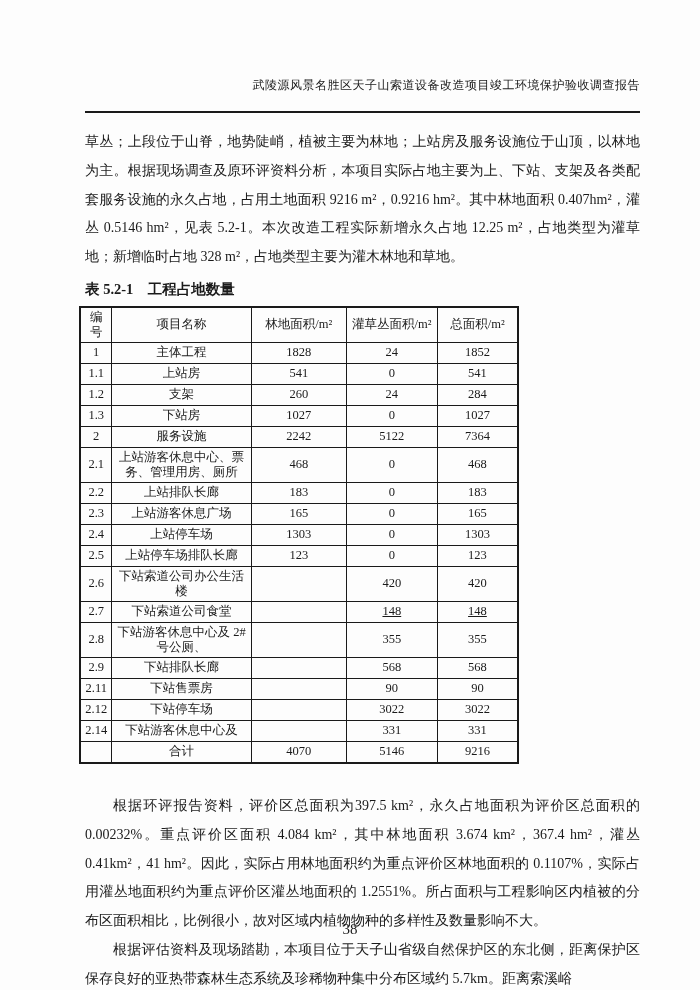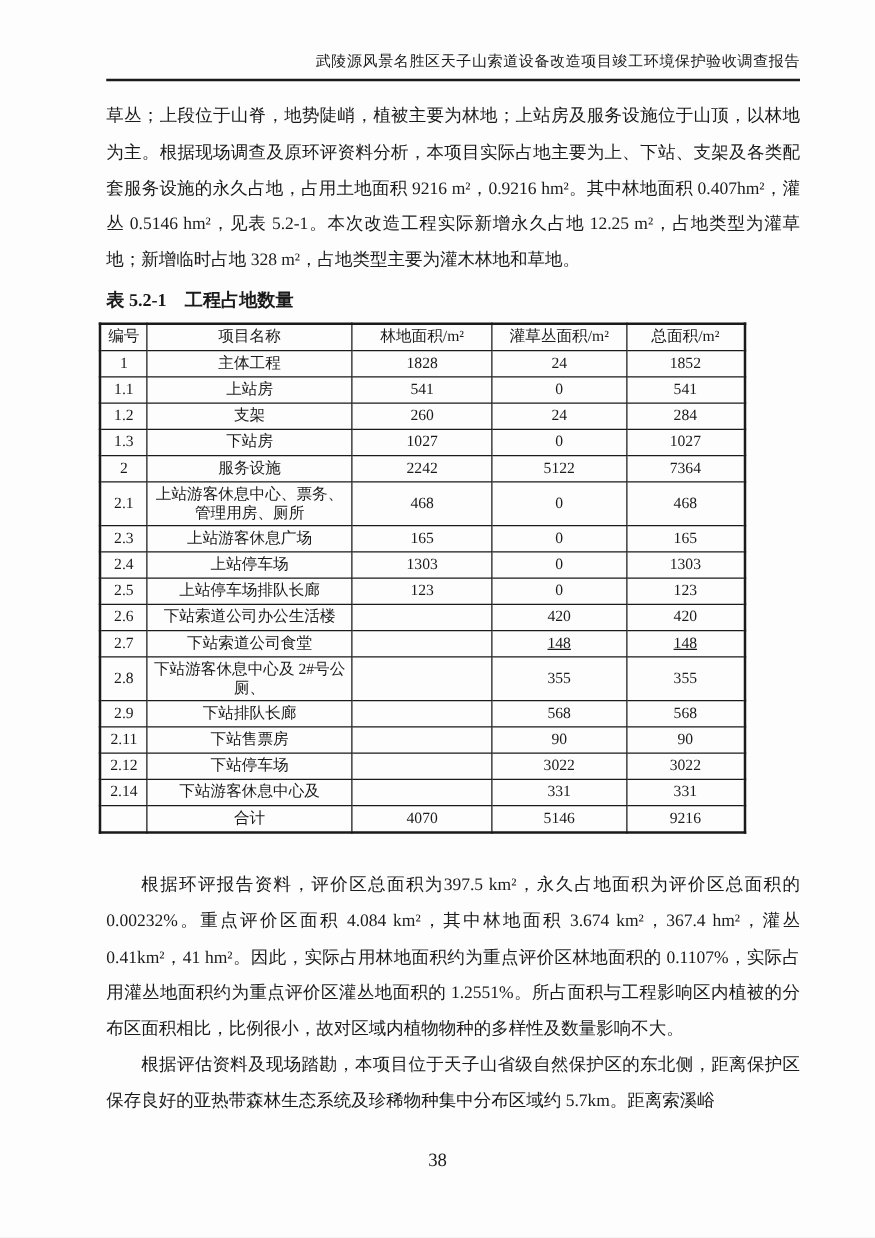--- a/index.html
+++ b/index.html
@@ -17,23 +17,24 @@
     padding: 42px 60px 0 64px;
     font-family: "Liberation Serif", "DejaVu Serif", serif;
     color: #1a1a1a;
     overflow: hidden;
   }
   .page-header {
     margin-left: 21px;
     text-align: right;
     font-size: 12px;
     line-height: 14px;
-    padding-bottom: 7px;
+    padding-bottom: 19px;
     border-bottom: 2px solid #1a1a1a;
     letter-spacing: 0.5px;
+    margin-top: 36px;
   }
   .para {
     margin: 0 0 0 21px;
     width: 555px;
     font-size: 14px;
     line-height: 28.8px;
     text-align: justify;
     text-justify: inter-ideograph;
   }
   .para.first {
@@ -48,21 +49,21 @@
   .table-caption {
     width: 555px;
     margin: 7px 0 7px 21px;
     font-weight: bold;
     font-size: 14.5px;
     line-height: 20px;
   }
   table.land-table {
     border-collapse: collapse;
     margin-left: 15px;
-    width: 518px;
+    width: 440px;
     font-size: 12.5px;
     table-layout: fixed;
     border: 2px solid #1a1a1a;
   }
   table.land-table th,
   table.land-table td {
     border: 1px solid #1a1a1a;
     text-align: center;
     vertical-align: middle;
     padding: 2px 3px;
@@ -151,20 +152,27 @@
           <td>7364</td>
         </tr>
         <tr>
           <td>2.1</td>
           <td>上站游客休息中心、票务、管理用房、厕所</td>
           <td>468</td>
           <td>0</td>
           <td>468</td>
         </tr>
         <tr>
+          <td>2.2</td>
+          <td>上站排队长廊</td>
+          <td>183</td>
+          <td>0</td>
+          <td>183</td>
+        </tr>
+        <tr>
           <td>2.3</td>
           <td>上站游客休息广场</td>
           <td>165</td>
           <td>0</td>
           <td>165</td>
         </tr>
         <tr>
           <td>2.4</td>
           <td>上站停车场</td>
           <td>1303</td>

